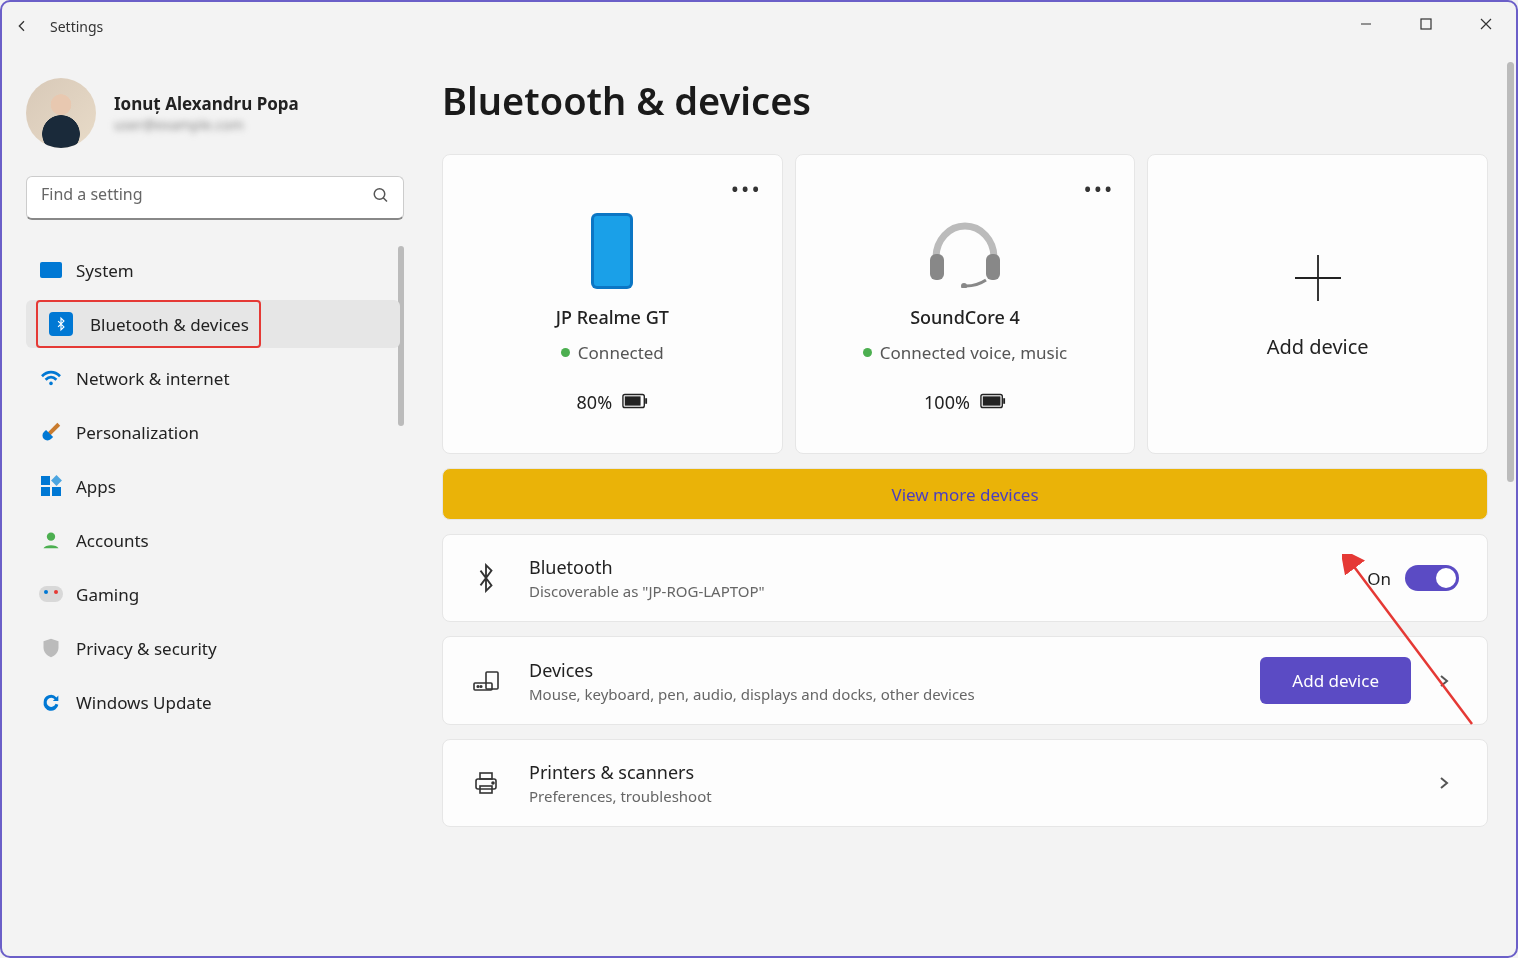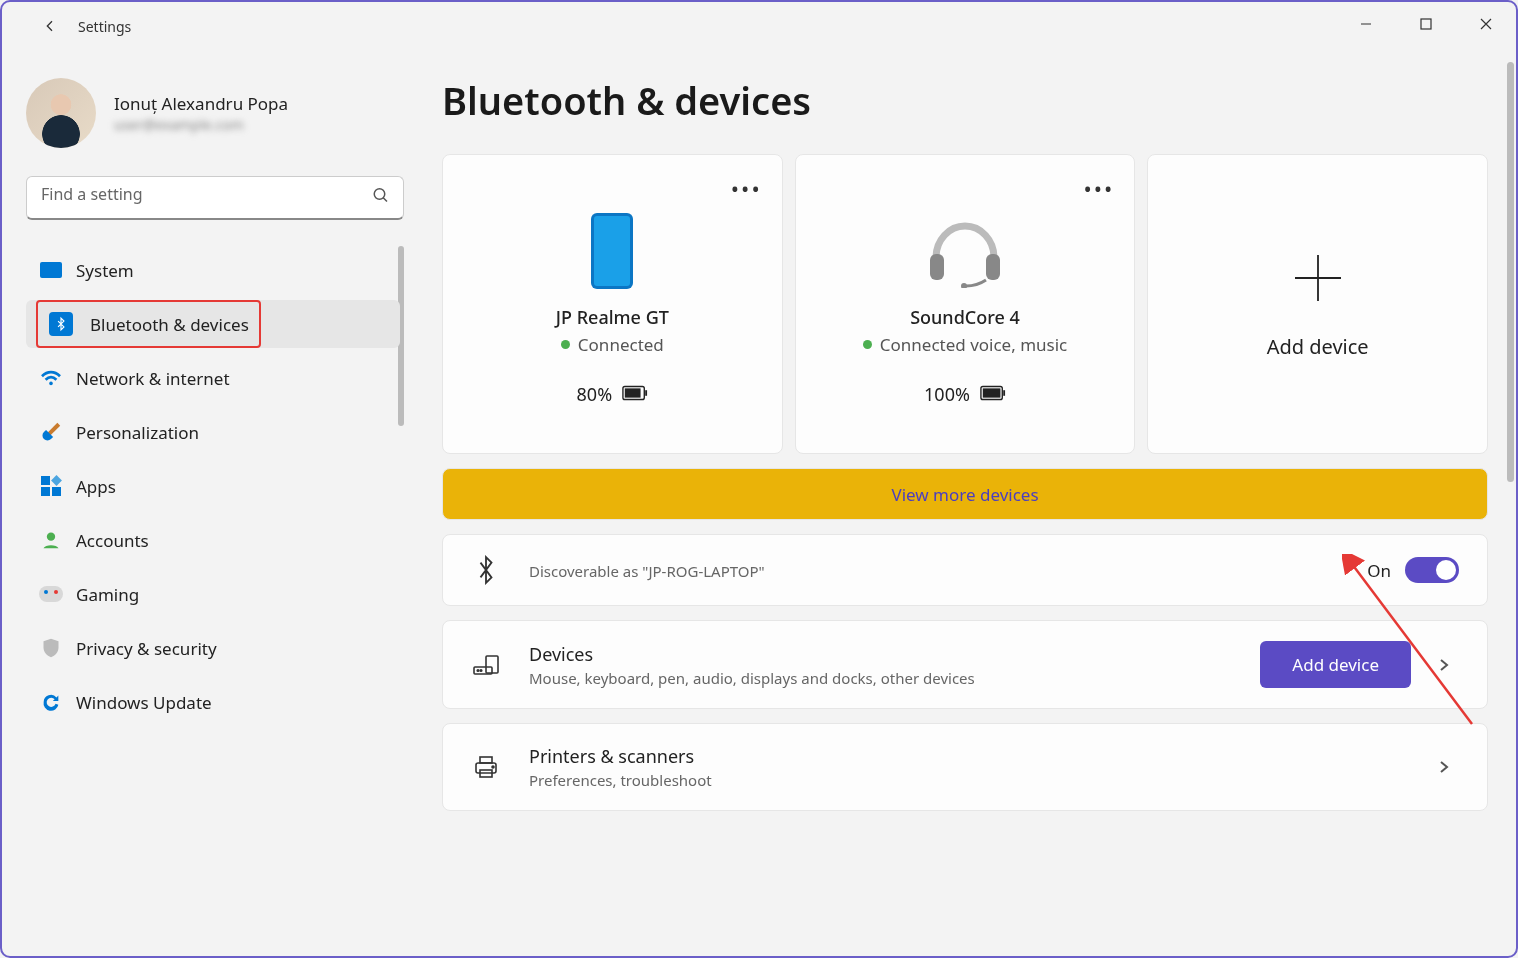--- a/index.html
+++ b/index.html
@@ -1,34 +1,34 @@
 <!DOCTYPE html>
 <html><head>
 <meta charset="utf-8">
 <style>
 * { box-sizing: border-box; margin: 0; padding: 0; font-family: "Segoe UI Variable", "Segoe UI", system-ui, sans-serif; }
 body { background: #f3f3f3; width: 1518px; height: 958px; overflow: hidden; border: 2px solid #6b5fc8; border-radius: 10px; position: relative; }
 
 
-.titlebar { height: 48px; display: flex; align-items: center; padding: 0 28px; }
+.titlebar { height: 48px; display: flex; align-items: center; padding: 0 0; }
 .back-btn { width: 40px; height: 40px; display: flex; align-items: center; justify-content: center; cursor: pointer; border-radius: 4px; margin-right: 8px; }
 .back-btn svg { width: 16px; height: 16px; stroke: #333; }
 .app-title { font-size: 14px; color: #333; }
 .window-controls { position: absolute; top: 0; right: 0; display: flex; }
 .window-controls div { width: 60px; height: 44px; display: flex; align-items: center; justify-content: center; cursor: pointer; }
 .window-controls svg { width: 14px; height: 14px; stroke: #333; fill: none; stroke-width: 1.2; }
 
 .layout { display: flex; height: calc(100% - 48px); }
 
 
 .sidebar { width: 420px; padding: 20px 18px 0 24px; display: flex; flex-direction: column; }
 .profile { display: flex; align-items: center; gap: 18px; margin-bottom: 28px; margin-top: 8px; }
 .avatar { width: 70px; height: 70px; border-radius: 50%; background: linear-gradient(135deg,#d8c9b8,#e8dbc8); overflow: hidden; position: relative; }
 .avatar::after { content:""; position:absolute; inset:0; background: radial-gradient(circle at 50% 38%, #e8c8b0 0 18%, transparent 19%), radial-gradient(circle at 50% 80%, #1a2a3a 0 28%, transparent 29%); }
-.profile-text .name { font-size: 17px; font-weight: 400; color: #222; }
+.profile-text .name { font-size: 17px; font-weight: 700; color: #222; }
 .profile-text .email { font-size: 14px; color: #888; filter: blur(3px); }
 
 .search-wrap { position: relative; margin-bottom: 26px; }
 .search-input { width: 100%; height: 44px; border: 1px solid #ccc; border-bottom: 2px solid #888; border-radius: 6px; background: #fff; padding: 0 44px 8px 14px; font-size: 16px; color: #333; outline: none; }
 .search-input::placeholder { color: #666; }
 .search-icon { position: absolute; right: 14px; top: 50%; transform: translateY(-50%); }
 .search-icon svg { width: 18px; height: 18px; stroke:#555; fill:none; stroke-width:2;}
 
 .nav { flex: 1; overflow-y: auto; position: relative; padding-right: 4px; }
 .nav-item { display: flex; align-items: center; gap: 12px; height: 48px; padding: 0 12px; border-radius: 6px; cursor: pointer; font-size: 17px; color: #222; margin-bottom: 6px; }
@@ -40,21 +40,21 @@
 
 
 .main { flex: 1; padding: 24px 28px 0 20px; overflow-y: auto; position: relative; }
 .page-title { font-size: 38px; font-weight: 600; color: #1a1a1a; margin-bottom: 28px; }
 
 .device-row { display: flex; gap: 12px; margin-bottom: 14px; }
 .device-card { flex: 1; min-width: 0; height: 300px; background: #fdfdfd; border: 1px solid #e6e6e6; border-radius: 8px; position: relative; display: flex; flex-direction: column; align-items: center; padding-top: 56px; }
 .device-card .more { position: absolute; top: 22px; right: 20px; font-size: 22px; letter-spacing: 2px; color: #333; cursor:pointer; line-height:1; }
 .device-img { height: 80px; display:flex; align-items:center; justify-content:center; margin-bottom: 14px; }
 .device-name { font-size: 18px; font-weight: 500; color: #222; }
-.device-status { font-size: 17px; color: #555; display:flex; align-items:center; gap:8px; margin-top:4px; }
+.device-status { font-size: 17px; color: #555; display:flex; align-items:center; gap:8px; margin-top:12px; }
 .green-dot { width:9px; height:9px; background:#4caf50; border-radius:50%; display:inline-block; }
 .device-battery { margin-top: 26px; font-size:18px; color:#222; display:flex; align-items:center; gap:10px; }
 .battery-icon svg { width:26px; height:16px; }
 .add-card { justify-content: center; padding-top: 0; cursor:pointer; }
 .add-card .plus { width:58px; height:58px; margin-bottom: 26px; }
 .add-card .plus svg { width:58px; height:58px; stroke:#222; stroke-width:1.8; }
 .add-card .add-label { font-size: 20px; color:#222; }
 
 .link-bar { background:#eab308; border:1px solid #e6e6e6; border-radius:8px; height:52px; display:flex; align-items:center; justify-content:center; margin-bottom:14px; cursor:pointer; }
 .link-bar span { color:#4b3fbf; font-size:17px; }
@@ -313,20 +313,21 @@
       <span>View more devices</span>
     </div>
 
     <div class="setting-row">
       <div class="row-icon">
         <svg width="22" height="30" viewBox="0 0 24 32" fill="none" stroke="#333" stroke-width="2">
             <path d="M6 8l12 16-6 6V2l6 6L6 24"></path>
           </svg>
       </div>
       <div class="row-text">
+        <div class="row-title">Bluetooth</div>
         <div class="row-sub">Discoverable as "JP-ROG-LAPTOP"</div>
       </div>
       <div class="toggle-wrap">
         <span class="toggle-label">On</span>
         <div class="toggle"></div>
       </div>
     </div>
 
     <div class="setting-row">
       <div class="row-icon">

